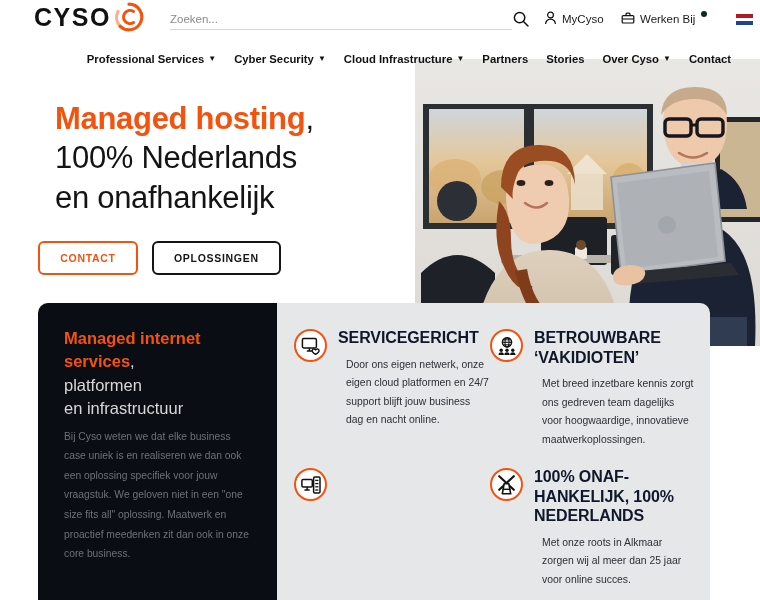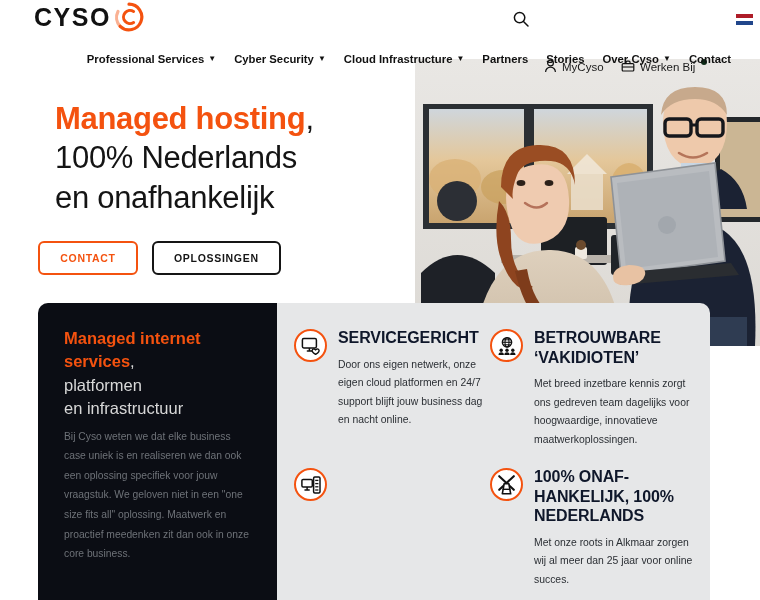--- a/index.html
+++ b/index.html
@@ -39,21 +39,21 @@
     padding: 0 0 3px 0;
   }
   .search-box input::placeholder { color: #8a8a8a; }
 
   .search-ico-btn {
     position: absolute; left: 512px; top: 10px;
     width: 18px; height: 18px; cursor: pointer;
   }
   .util {
     position: absolute; display: flex; align-items: center; gap: 5px;
-    font-size: 11.5px; color: #1a1a1a; cursor: pointer; font-weight: 400; margin-top: 48px;
+    font-size: 11.5px; color: #1a1a1a; cursor: pointer; font-weight: 400;
   }
   .util-mycyso { left: 544px; top: 11px; }
   .util-werken { left: 621px; top: 11px; }
   .green-dot {
     width: 6px; height: 6px; border-radius: 50%;
     background: #0d2b17; display: inline-block; margin-left: 1px;
     position: relative; top: -5px;
   }
   .flag {
     position: absolute; left: 736px; top: 14px;
@@ -131,40 +131,43 @@
     border: 2px solid #f4520f; background: #ffffff;
     display: flex; align-items: center; justify-content: center;
     margin-top: 2px;
   }
   .feat-body { padding-top: 1px; }
   .feat-title {
     font-size: 16px; font-weight: 700; color: #0f172a;
     line-height: 1.22; letter-spacing: -0.1px;
   }
   .feat-text {
-    margin-top: 8px; font-size: 10.4px; line-height: 1.78; color: #2b2f34;
+    margin-top: 8px; font-size: 10.4px; line-height: 1.78; color: #2b2f34; margin-left: 8px;
   }
 </style>
 </head>
 <body>
 
 <div id="page">
 
   <div class="topbar">
     <div class="logo-wrap">
       <span class="logo-text">CYSO</span>
       <span class="logo-mark">
         <svg width="30" height="30" viewBox="0 0 30 30">
           <path d="M15 2.2 A12.8 12.8 0 1 1 6.2 24.3" fill="none" stroke="#f4520f" stroke-width="3.2" stroke-linecap="round"></path>
           <path d="M6.2 24.3 A12.8 12.8 0 0 1 4.0 9.5" fill="none" stroke="#f4520f" stroke-width="3.2" stroke-linecap="round" opacity="0.45"></path>
           <path d="M19.6 9.4 a6.6 6.6 0 1 0 0 11.2" fill="none" stroke="#f4520f" stroke-width="3" stroke-linecap="round"></path>
         </svg>
       </span>
     </div>
 
+    <div class="search-box">
+      <input type="text" placeholder="Zoeken..." style="">
+    </div>
 
     <div class="search-ico-btn">
       <svg width="18" height="18" viewBox="0 0 18 18">
         <circle cx="7.6" cy="7.6" r="5.2" fill="none" stroke="#111" stroke-width="1.5"></circle>
         <line x1="11.5" y1="11.5" x2="16" y2="16" stroke="#111" stroke-width="1.5" stroke-linecap="round"></line>
       </svg>
     </div>
 
     <div class="util util-mycyso">
       <span>

